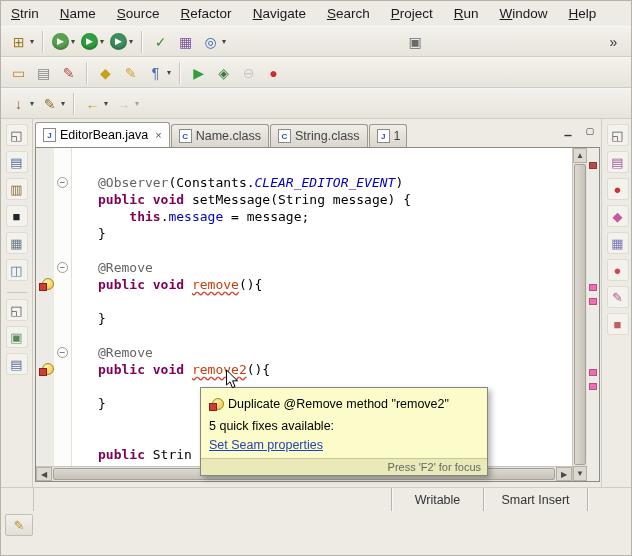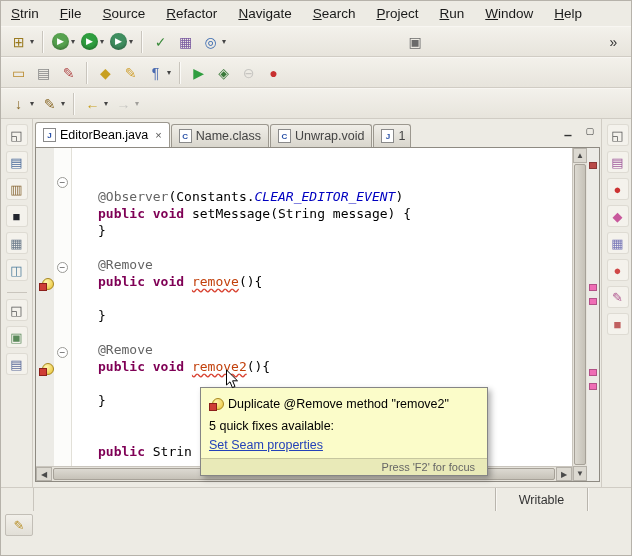--- a/index.html
+++ b/index.html
@@ -42,21 +42,21 @@
   .win-buttons{position:absolute;right:3px;top:3px;display:flex;gap:8px;}
   .win-btn{width:14px;height:13px;display:flex;align-items:center;justify-content:center;font-size:9px;color:#333;}
 
   
   .editor-body{flex:1;display:flex;border:1px solid #8e8a82;background:#fff;min-height:0;}
   .editor-left{flex:1;display:flex;flex-direction:column;min-width:0;}
   .editor-row{flex:1;display:flex;min-height:0;overflow:hidden;}
   .marker-gutter{width:18px;background:#ecebe6;padding-top:26px;flex:none;}
   .fold-gutter{width:18px;background:#fcfcfa;border-right:1px solid #e2e0d8;padding-top:26px;flex:none;}
   .g-row{height:17px;display:flex;align-items:center;justify-content:center;}
-  .code{flex:1;padding:40px 0 0 26px;font-family:"DejaVu Sans Mono","Liberation Mono",monospace;font-size:13px;line-height:17px;overflow:hidden;}
+  .code{flex:1;padding:26px 0 0 26px;font-family:"DejaVu Sans Mono","Liberation Mono",monospace;font-size:13px;line-height:17px;overflow:hidden;}
   .code-line{height:17px;white-space:pre;}
   .kw{color:#7f0055;font-weight:bold;}
   .ann{color:#646464;}
   .st{color:#0000c0;font-style:italic;}
   .fl{color:#0000c0;}
   .pl{color:#000;}
   .err{color:#c2410c;text-decoration:underline;text-decoration-style:wavy;text-decoration-color:#d84130;text-underline-offset:2px;}
 
   .bulb{width:13px;height:13px;position:relative;display:inline-block;}
   .bulb::before{content:"";position:absolute;left:3px;top:0;width:10px;height:10px;border-radius:50%;background:radial-gradient(circle at 35% 30%,#fff6b0,#e7bf2e);border:1px solid #a8871f;}
@@ -87,32 +87,32 @@
   .bottom-trim{position:absolute;left:0;top:510px;width:632px;height:46px;background:#edebe4;}
   .trim-box{position:absolute;left:4px;top:3px;width:28px;height:22px;border:1px solid #c2beb6;border-radius:2px;background:linear-gradient(#f2f0ea,#e2dfd7);display:flex;align-items:center;justify-content:center;color:#b8902a;font-size:13px;}
 
   
   .tooltip{position:absolute;left:199px;top:386px;width:288px;background:#fbfcc9;border:1px solid #858585;box-shadow:3px 3px 6px rgba(0,0,0,.3);font-size:12.5px;z-index:20;display:flex;flex-direction:column;}
   .tt-body{padding:6px 8px 6px;display:flex;flex-direction:column;}
   .tt-title{display:flex;align-items:center;gap:6px;height:20px;color:#000;}
   .tt-sub{height:20px;display:flex;align-items:center;margin-top:2px;}
   .tt-links{display:flex;flex-direction:column;gap:2px;margin-top:2px;}
   .tt-link{color:#2442b8;text-decoration:underline;width:max-content;}
-  .tt-footer{height:17px;background:#e9eab8;border-top:1px solid #c6c69e;color:#666;font-size:11px;display:flex;align-items:center;justify-content:flex-end;padding:0 12px;}
+  .tt-footer{height:17px;background:#e9eab8;border-top:1px solid #c6c69e;color:#666;font-size:11px;display:flex;align-items:center;justify-content:flex-end;padding:0 6px;}
 
   .cursor{position:absolute;left:224px;top:368px;z-index:30;}
 </style>
 </head>
 <body>
 
 <div class="window">
 
   <div class="menubar">
       <div class="menu-item">Strin</div>
-      <div class="menu-item">File</div>
+      <div class="menu-item">Name</div>
       <div class="menu-item">Source</div>
       <div class="menu-item">Refactor</div>
       <div class="menu-item">Navigate</div>
       <div class="menu-item">Search</div>
       <div class="menu-item">Project</div>
       <div class="menu-item">Run</div>
       <div class="menu-item">Window</div>
       <div class="menu-item">Help</div>
     </div>
 
@@ -238,21 +238,21 @@
             <span class="tab-icon">J</span>
             <span>EditorBean.java</span>
             <span class="tab-close">×</span>
           </div>
           <div class="tab">
             <span class="tab-icon">C</span>
             <span>Name.class</span>
           </div>
           <div class="tab">
             <span class="tab-icon">C</span>
-            <span>Unwrap.void</span>
+            <span>String.class</span>
           </div>
           <div class="tab partial">
             <span class="tab-icon">J</span>
             <span>1</span>
           </div>
         </div>
       <div class="editor-body">
         <div class="editor-left">
           <div class="editor-row">
             <div class="marker-gutter">
@@ -300,20 +300,21 @@
                 <div class="g-row"></div>
                 <div class="g-row"></div>
                 <div class="g-row"></div>
                 <div class="g-row"></div>
                 <div class="g-row"></div>
               </div>
             <div class="code">
               <div>
                   <div class="code-line"><span class="ann">@Observer</span><span class="pl">(Constants.</span><span class="st">CLEAR_EDITOR_EVENT</span><span class="pl">)</span></div>
                   <div class="code-line"><span class="kw">public void</span><span class="pl"> setMessage(String message) {</span></div>
+                  <div class="code-line"><span class="pl">    </span><span class="kw">this</span><span class="pl">.</span><span class="fl">message</span><span class="pl"> = message;</span></div>
                   <div class="code-line"><span class="pl">}</span></div>
                   <div class="code-line"></div>
                   <div class="code-line"><span class="ann">@Remove</span></div>
                   <div class="code-line"><span class="kw">public void </span><span class="err">remove</span><span class="pl">(){</span></div>
                   <div class="code-line"></div>
                   <div class="code-line"><span class="pl">}</span></div>
                   <div class="code-line"></div>
                   <div class="code-line"><span class="ann">@Remove</span></div>
                   <div class="code-line"><span class="kw">public void </span><span class="err">remove2</span><span class="pl">(){</span></div>
                   <div class="code-line"></div>
@@ -357,20 +358,21 @@
           <div class="rail-icon" style="color: rgb(192, 96, 96);">■</div>
         </div>
     </div>
 
   </div>
 
   <div class="statusbar">
     <div class="sb-left"></div>
     <div class="sb-msg"></div>
     <div class="sb-cell sb-writable">Writable</div>
+    <div class="sb-cell sb-insert">Smart Insert</div>
     <div class="sb-end"></div>
   </div>
 
   <div class="bottom-trim">
     <div class="trim-box">✎</div>
   </div>
 
   <div class="tooltip">
     <div class="tt-body">
       <div class="tt-title">

